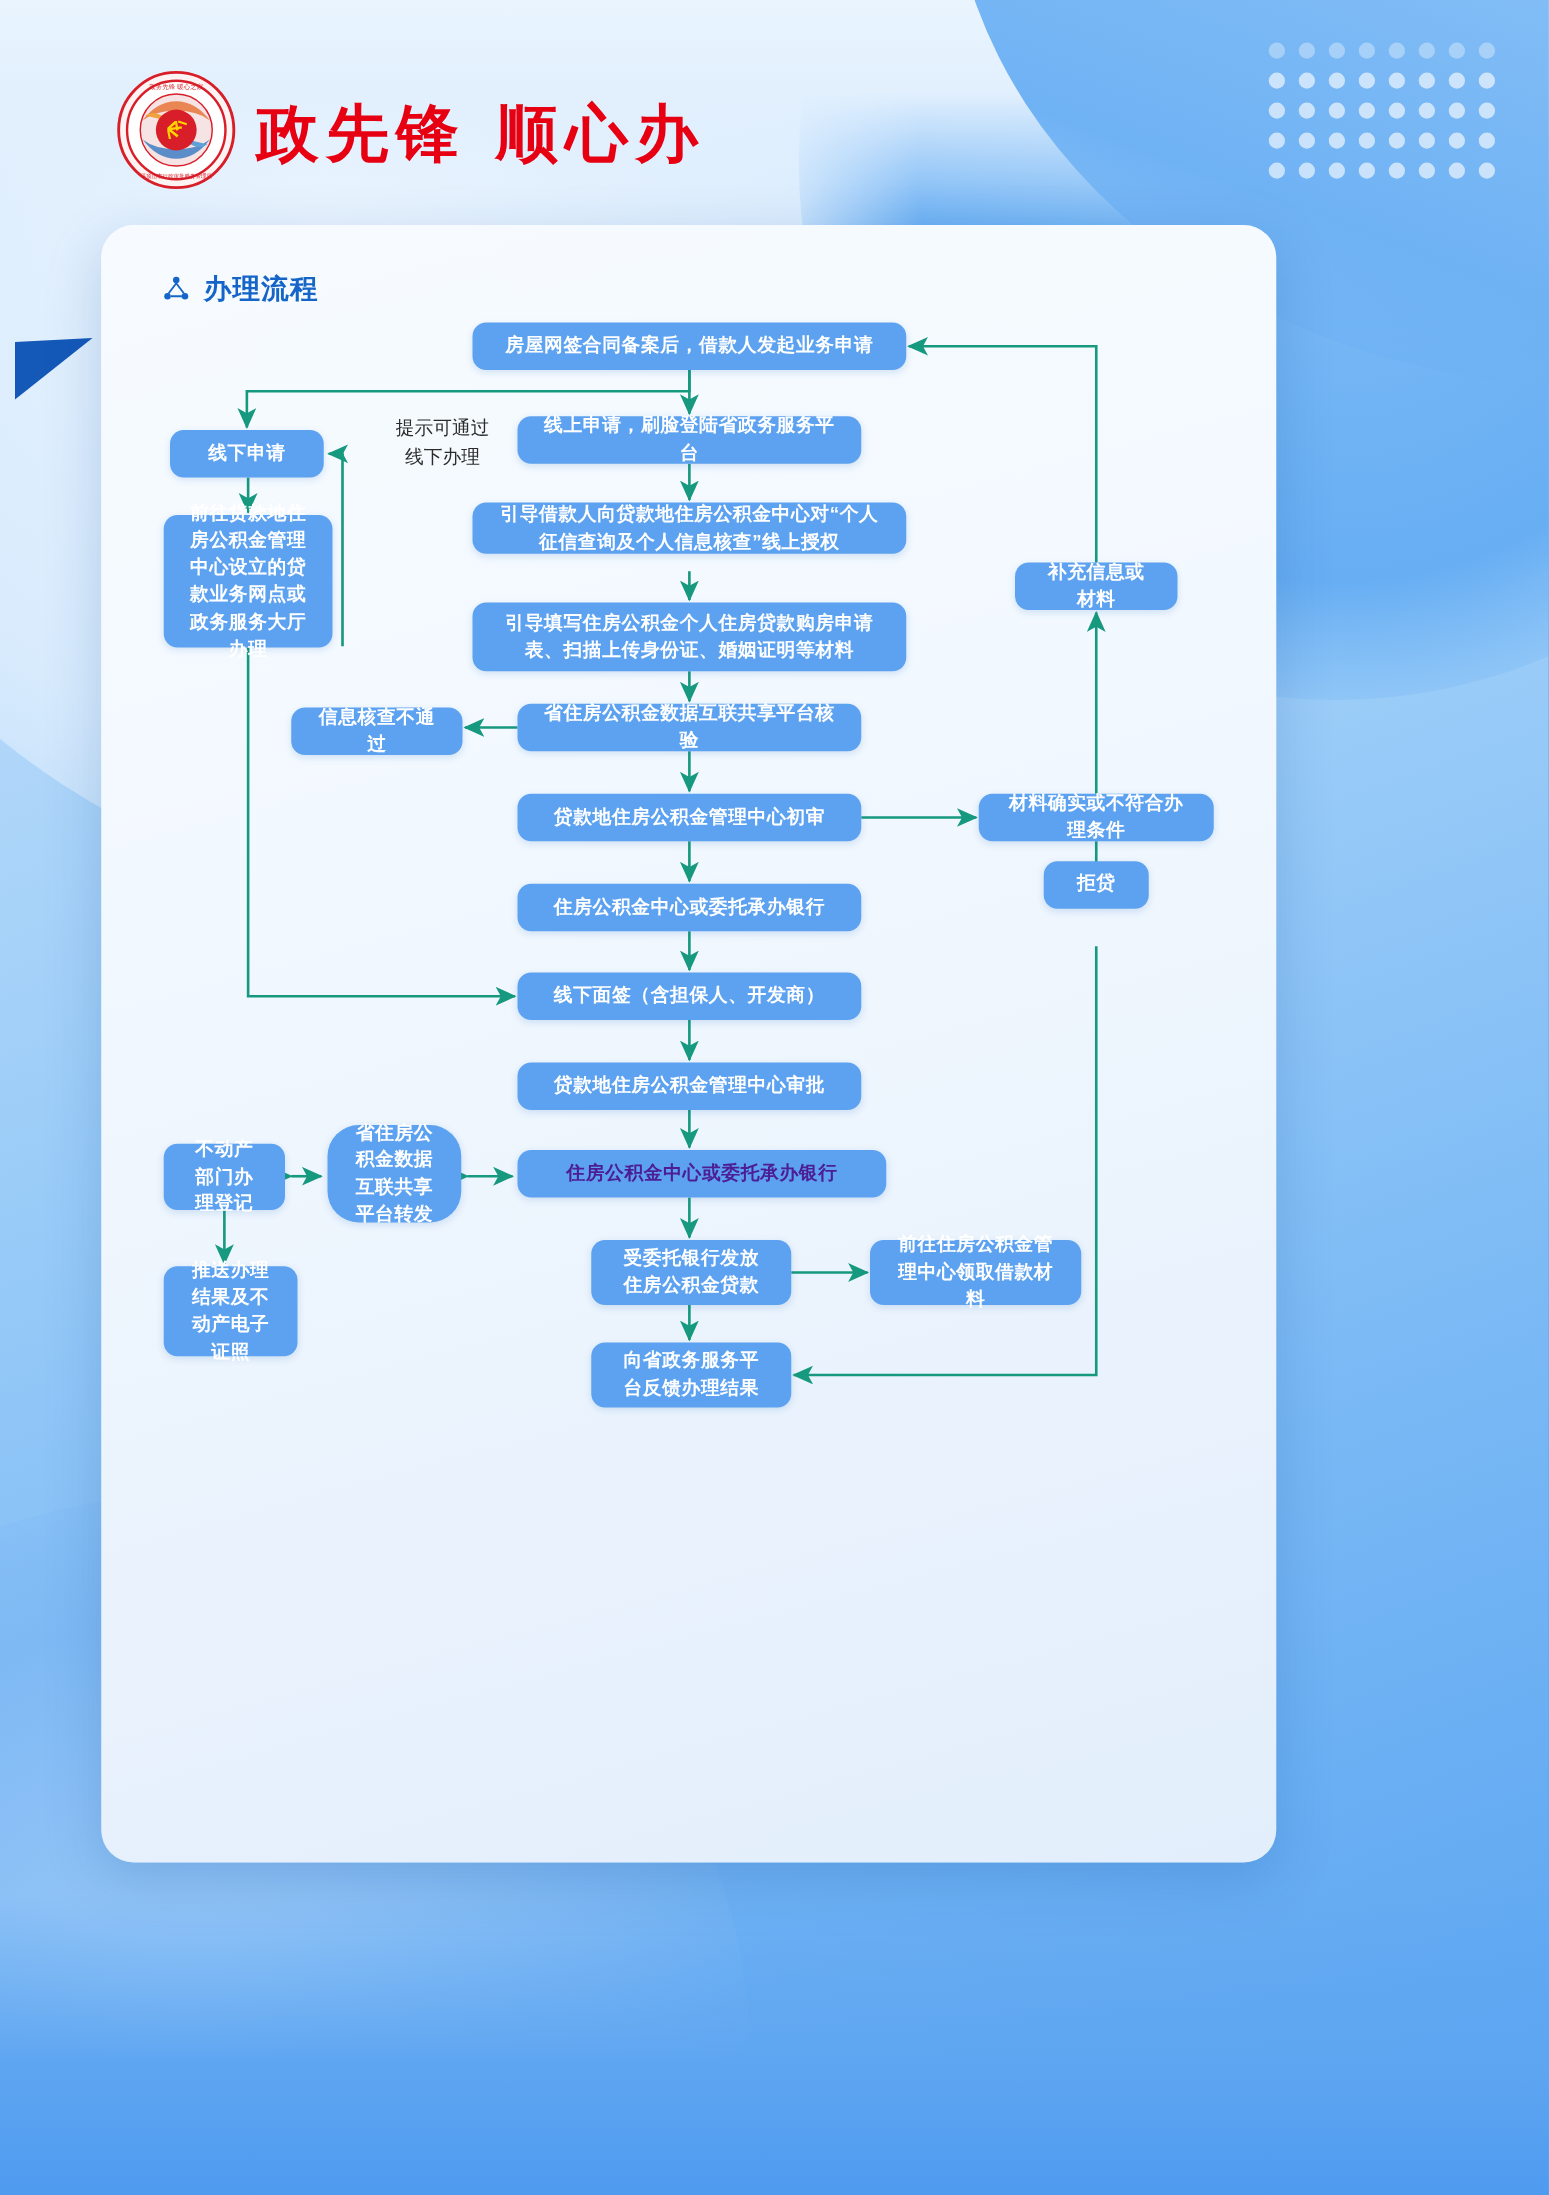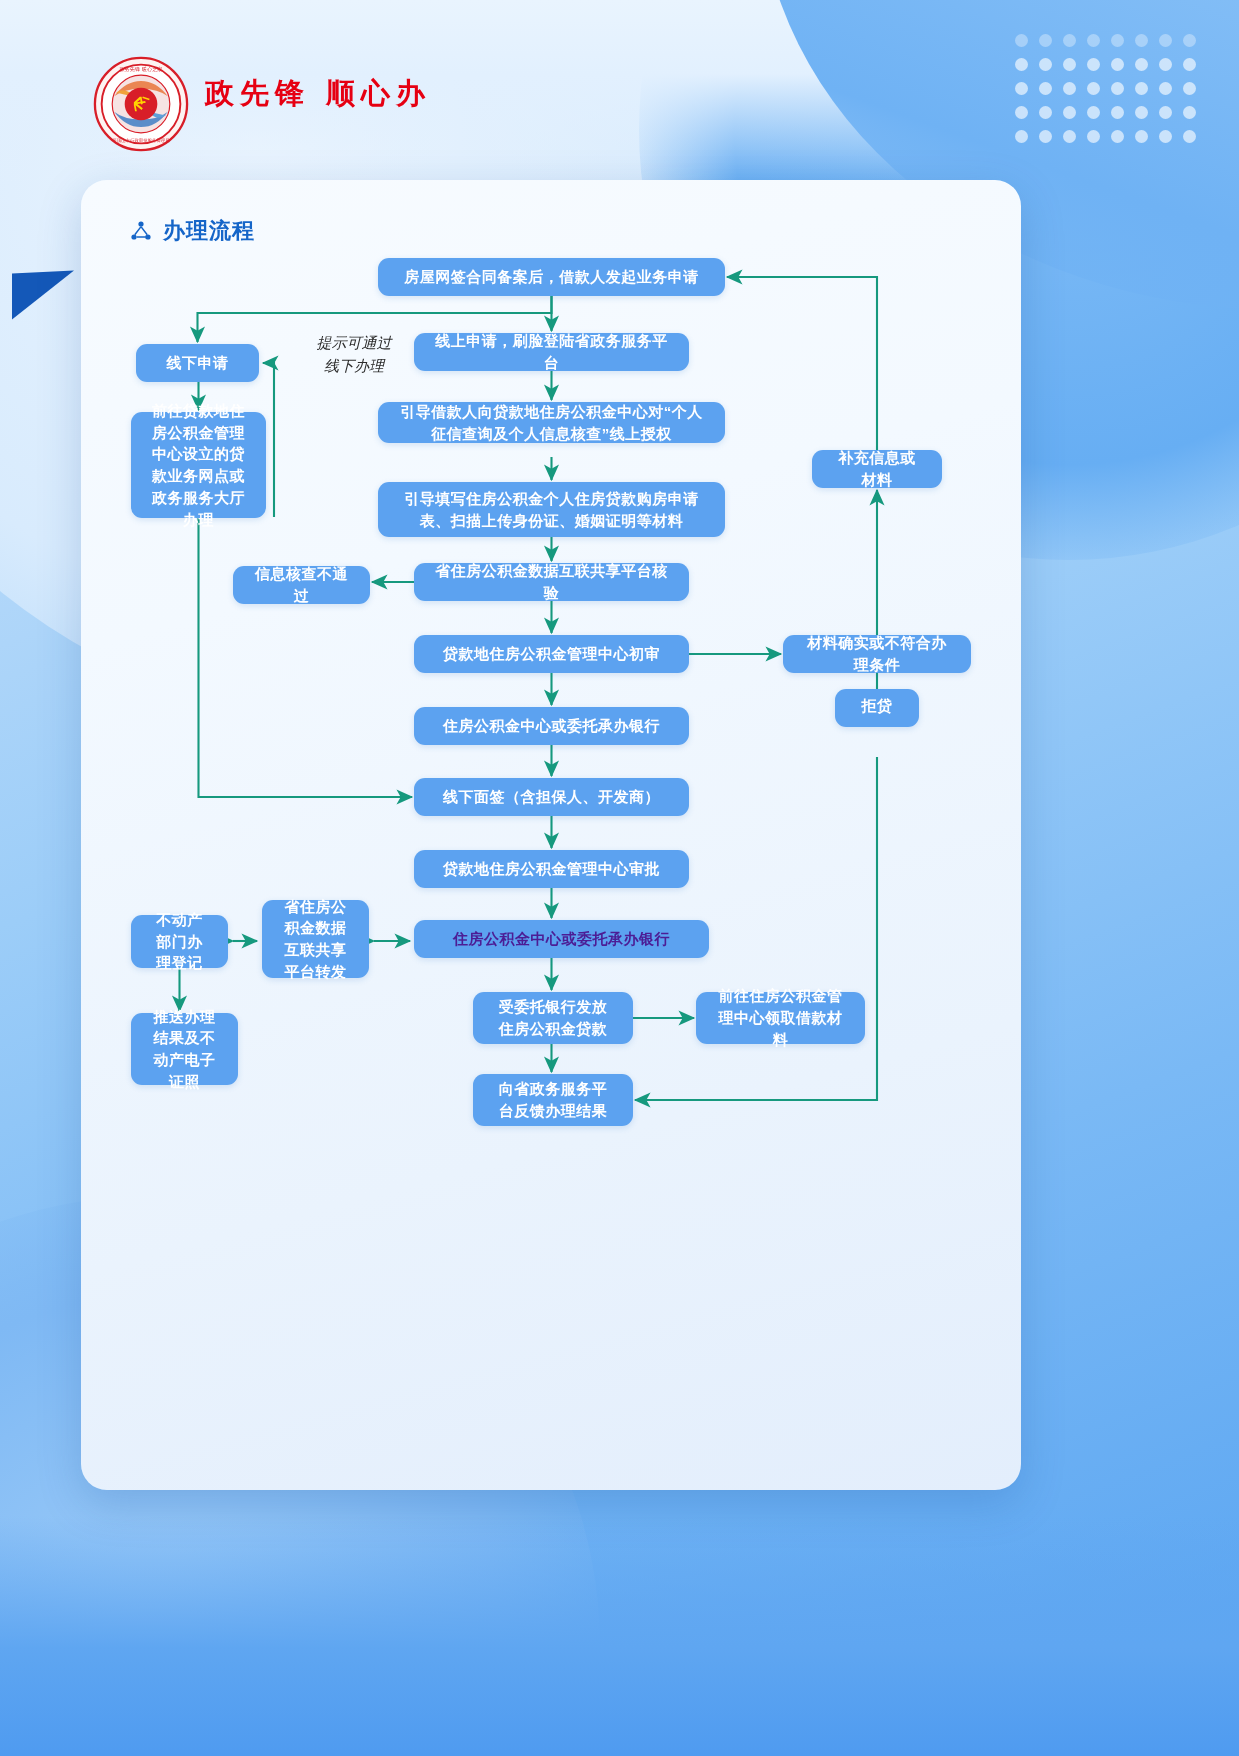--- a/index.html
+++ b/index.html
@@ -33,38 +33,38 @@
     transform:skewY(-3deg);}
 
   
   #card{position:absolute;left:81px;top:180px;width:940px;height:1310px;border-radius:26px;
     background:linear-gradient(165deg,#f7fbff 0%,#f3f9ff 30%,#eaf3fd 70%,#e3eefc 100%);
     box-shadow:0 14px 44px rgba(22,84,160,.22);overflow:hidden;}
 
   
   #header{position:absolute;left:0;top:0;width:1239px;height:180px;}
   #logo{position:absolute;left:93px;top:56px;width:96px;height:96px;}
-  #brand-title{position:absolute;left:205px;top:74px;font-size:29px;font-weight:bold;
+  #brand-title{position:absolute;left:205px;top:74px;font-size:50px;font-weight:bold;
     color:#e60012;letter-spacing:6px;white-space:nowrap;
     font-family:"DejaVu Sans","Liberation Sans",sans-serif;}
 
   
   #section-title-wrap{position:absolute;left:48px;top:36px;display:flex;align-items:center;gap:10px;}
   #section-title{font-size:22px;font-weight:bold;color:#1565c8;letter-spacing:1px;text-align:center;}
 
   
   #flow{position:absolute;left:0;top:0;width:940px;height:1310px;}
   #wires{position:absolute;left:0;top:0;width:940px;height:1310px;}
   .node{position:absolute;box-sizing:border-box;border-radius:11px;
     background:#5ca2f0;color:#fff;display:flex;align-items:center;justify-content:center;
     text-align:center;font-weight:bold;line-height:1.45;letter-spacing:.5px;
     font-size:15px;padding:7px 20px;z-index:3;
     box-shadow:0 2px 6px rgba(40,110,190,.16);}
   .label-note{position:absolute;color:#2b2b2b;font-size:15px;line-height:1.5;
-    text-align:center;z-index:3;font-weight:400;font-style:italic;}
+    text-align:center;z-index:3;font-weight:400;}
 </style>
 </head>
 <body>
 
 <div id="bg">
   <div class="bg-base"></div>
   <div class="bg-blob-a"></div>
   <div class="bg-blob-b"></div>
   <div class="bg-blob-c"></div>
   <div class="bg-sheen"></div>
@@ -223,21 +223,21 @@
         <div class="node" style="left: 297px; top: 302px; width: 347px; height: 55px; background: rgb(92, 162, 240); color: rgb(255, 255, 255);">引导填写住房公积金个人住房贷款购房申请表、扫描上传身份证、婚姻证明等材料</div>
         <div class="node" style="left: 731px; top: 270px; width: 130px; height: 38px; background: rgb(92, 162, 240); color: rgb(255, 255, 255);">补充信息或材料</div>
         <div class="node" style="left: 152px; top: 386px; width: 137px; height: 38px; background: rgb(92, 162, 240); color: rgb(255, 255, 255);">信息核查不通过</div>
         <div class="node" style="left: 333px; top: 383px; width: 275px; height: 38px; background: rgb(92, 162, 240); color: rgb(255, 255, 255);">省住房公积金数据互联共享平台核验</div>
         <div class="node" style="left: 333px; top: 455px; width: 275px; height: 38px; background: rgb(92, 162, 240); color: rgb(255, 255, 255);">贷款地住房公积金管理中心初审</div>
         <div class="node" style="left: 702px; top: 455px; width: 188px; height: 38px; background: rgb(92, 162, 240); color: rgb(255, 255, 255);">材料确实或不符合办理条件</div>
         <div class="node" style="left: 333px; top: 527px; width: 275px; height: 38px; background: rgb(92, 162, 240); color: rgb(255, 255, 255);">住房公积金中心或委托承办银行</div>
         <div class="node" style="left: 754px; top: 509px; width: 84px; height: 38px; background: rgb(92, 162, 240); color: rgb(255, 255, 255); font-family: Liberation Mono, monospace;">拒贷</div>
         <div class="node" style="left: 333px; top: 598px; width: 275px; height: 38px; background: rgb(92, 162, 240); color: rgb(255, 255, 255);">线下面签（含担保人、开发商）</div>
         <div class="node" style="left: 333px; top: 670px; width: 275px; height: 38px; background: rgb(92, 162, 240); color: rgb(255, 255, 255);">贷款地住房公积金管理中心审批</div>
-        <div class="node" style="left: 181px; top: 720px; width: 107px; height: 78px; background: rgb(92, 162, 240); color: rgb(255, 255, 255);">省住房公积金数据互联共享平台转发</div>
+        <div class="node" style="left: 181px; top: 720px; width: 107px; height: 78px; background: rgb(92, 162, 240); color: rgb(255, 255, 255); border-radius: 25px;">省住房公积金数据互联共享平台转发</div>
         <div class="node" style="left: 50px; top: 735px; width: 97px; height: 53px; background: rgb(92, 162, 240); color: rgb(255, 255, 255);">不动产部门办理登记</div>
         <div class="node" style="left: 333px; top: 740px; width: 295px; height: 38px; background: rgb(92, 162, 240); color: #4c1d95;">住房公积金中心或委托承办银行</div>
         <div class="node" style="left: 50px; top: 833px; width: 107px; height: 72px; background: rgb(92, 162, 240); color: rgb(255, 255, 255);">推送办理结果及不动产电子证照</div>
         <div class="node" style="left: 392px; top: 812px; width: 160px; height: 52px; background: rgb(92, 162, 240); color: rgb(255, 255, 255);">受委托银行发放住房公积金贷款</div>
         <div class="node" style="left: 615px; top: 812px; width: 169px; height: 52px; background: rgb(92, 162, 240); color: rgb(255, 255, 255);">前往住房公积金管理中心领取借款材料</div>
         <div class="node" style="left: 392px; top: 894px; width: 160px; height: 52px; background: rgb(92, 162, 240); color: rgb(255, 255, 255);">向省政务服务平台反馈办理结果</div>
         <div class="label-note" style="left: 213px; top: 152px; width: 120px; white-space: pre-line;">提示可通过
 线下办理</div>
       </div>
   </div>

